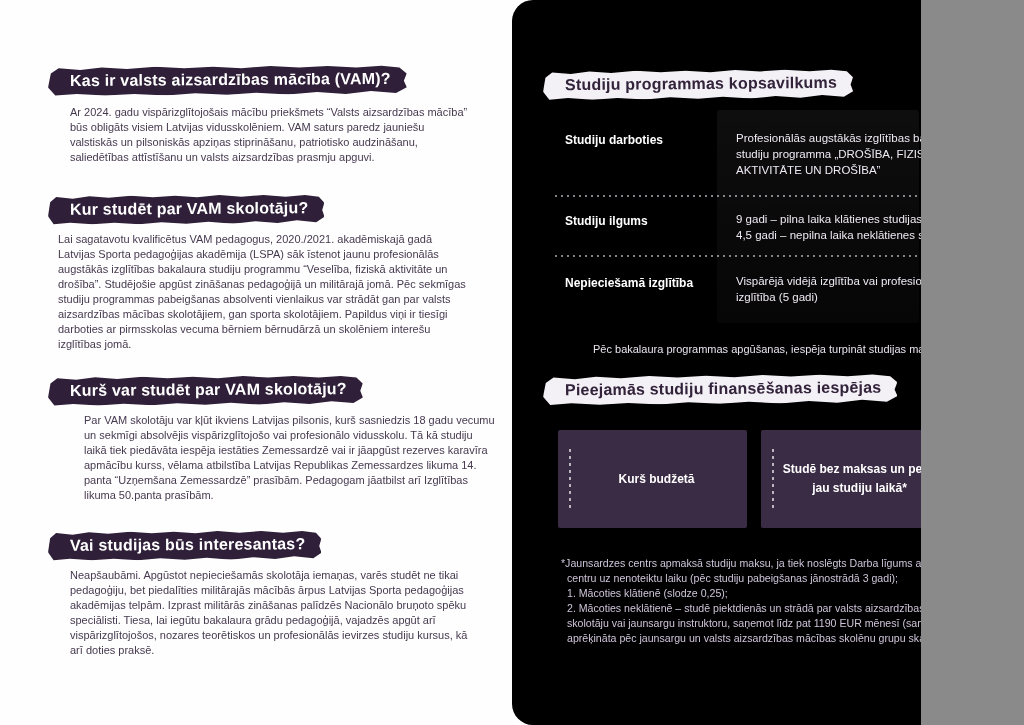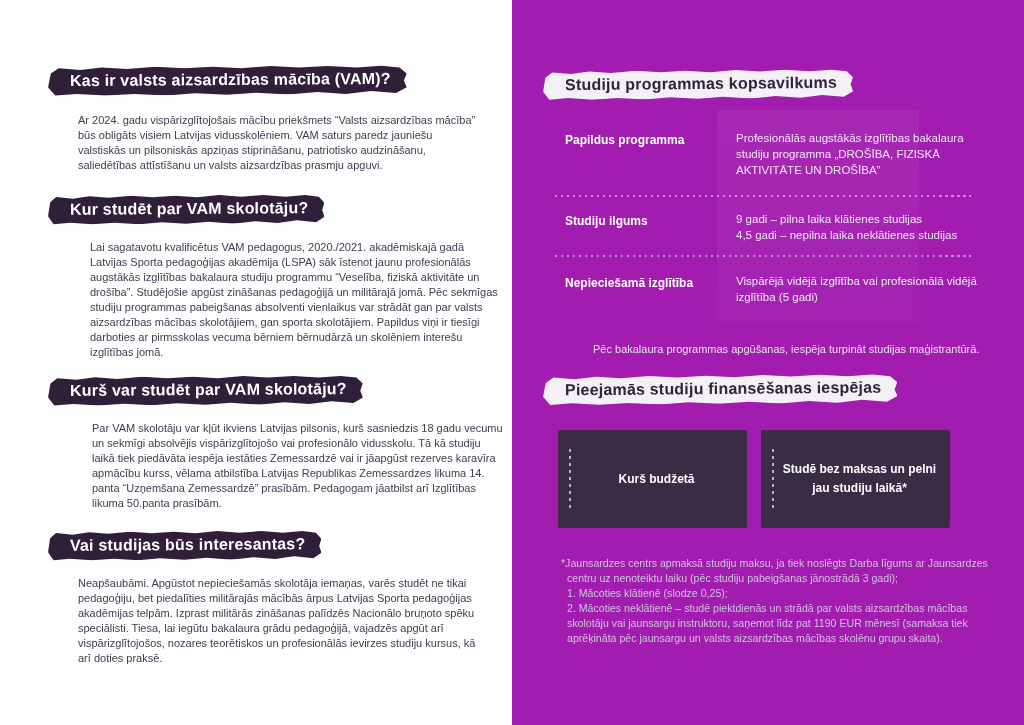--- a/index.html
+++ b/index.html
@@ -1,41 +1,41 @@
 <!DOCTYPE html>
 <html><head>
 <meta charset="utf-8">
 <style>
   html,body{margin:0;padding:0;background:#8a8a8a;}
   .spread{
-    position:relative;width:1024px;height:725px;overflow:hidden;
+    position:relative;width:921px;height:725px;overflow:hidden;
     font-family:"Liberation Sans",sans-serif;background:#ffffff;
   }
   
   .page{position:absolute;top:0;height:725px;width:512px;}
   .page-left{left:0;background:#fefefe;color:#46394f;}
-  .page-right{left:512px;background:#a21caf;color:#ffffff;}
+  .page-right{left:512px;background:#000000;color:#ffffff;border-radius:21px;}
 
   
   .brush{
     position:absolute;display:inline-block;
     padding:5px 16px 6px 22px;
     font-weight:bold;font-size:16px;line-height:18px;letter-spacing:.2px;
     white-space:nowrap;
     clip-path:polygon(0.8% 22%,3% 4%,9% 10%,15% 2%,22% 8%,30% 1%,38% 7%,46% 2%,54% 8%,62% 1%,70% 7%,78% 2%,86% 8%,93% 3%,98% 9%,100% 30%,99.2% 55%,100% 78%,97% 97%,90% 90%,83% 99%,75% 92%,67% 100%,58% 93%,50% 99%,41% 93%,33% 100%,24% 94%,16% 99%,8% 93%,2% 98%,0% 70%);
   }
   .brush-dark{background:#2f1f38;color:#ffffff;transform:rotate(-0.4deg);}
   .brush-light{background:#f4f1f6;color:#32233b;transform:rotate(-0.5deg);}
 
   
   .body-text{
-    position:absolute;margin:8px;font-size:11px;line-height:15px;color:#46394f;
+    position:absolute;margin:0;font-size:11px;line-height:15px;color:#46394f;
   }
   .pos-h1{left:48px;top:66px;}   .pos-p1{left:70px;top:105px;width:404px;}
-  .pos-h2{left:48px;top:195px;}  .pos-p2{left:82px;top:232px;width:412px;}
+  .pos-h2{left:48px;top:195px;}  .pos-p2{left:58px;top:232px;width:412px;}
   .pos-h3{left:48px;top:376px;}  .pos-p3{left:84px;top:413px;width:412px;}
   .pos-h4{left:48px;top:531px;}  .pos-p4{left:70px;top:568px;width:404px;}
 
   
   .rh1{left:31px;top:70px;}
   .rh2{left:31px;top:375px;}
   .band{
     position:absolute;left:205px;top:110px;width:202px;height:213px;
     background:linear-gradient(180deg,rgba(255,255,255,.055),rgba(255,255,255,.025));
     border-radius:3px;
@@ -100,21 +100,21 @@
 
   <section class="page page-right">
 
     <div class="brush brush-light rh1">
       <span>Studiju programmas kopsavilkums</span>
     </div>
 
     <div class="band"></div>
 
     <div class="trow trow1">
-      <div class="tlabel">Papildus programma</div>
+      <div class="tlabel">Studiju darboties</div>
       <div class="tvalue">Profesionālās augstākās izglītības bakalaura studiju programma „DROŠĪBA, FIZISKĀ AKTIVITĀTE UN DROŠĪBA”</div>
     </div>
 
     <div class="sep sep1"></div>
 
     <div class="trow trow2">
       <div class="tlabel">Studiju ilgums</div>
       <div class="tvalue">9 gadi – pilna laika klātienes studijas
 4,5 gadi – nepilna laika neklātienes studijas</div>
     </div>

